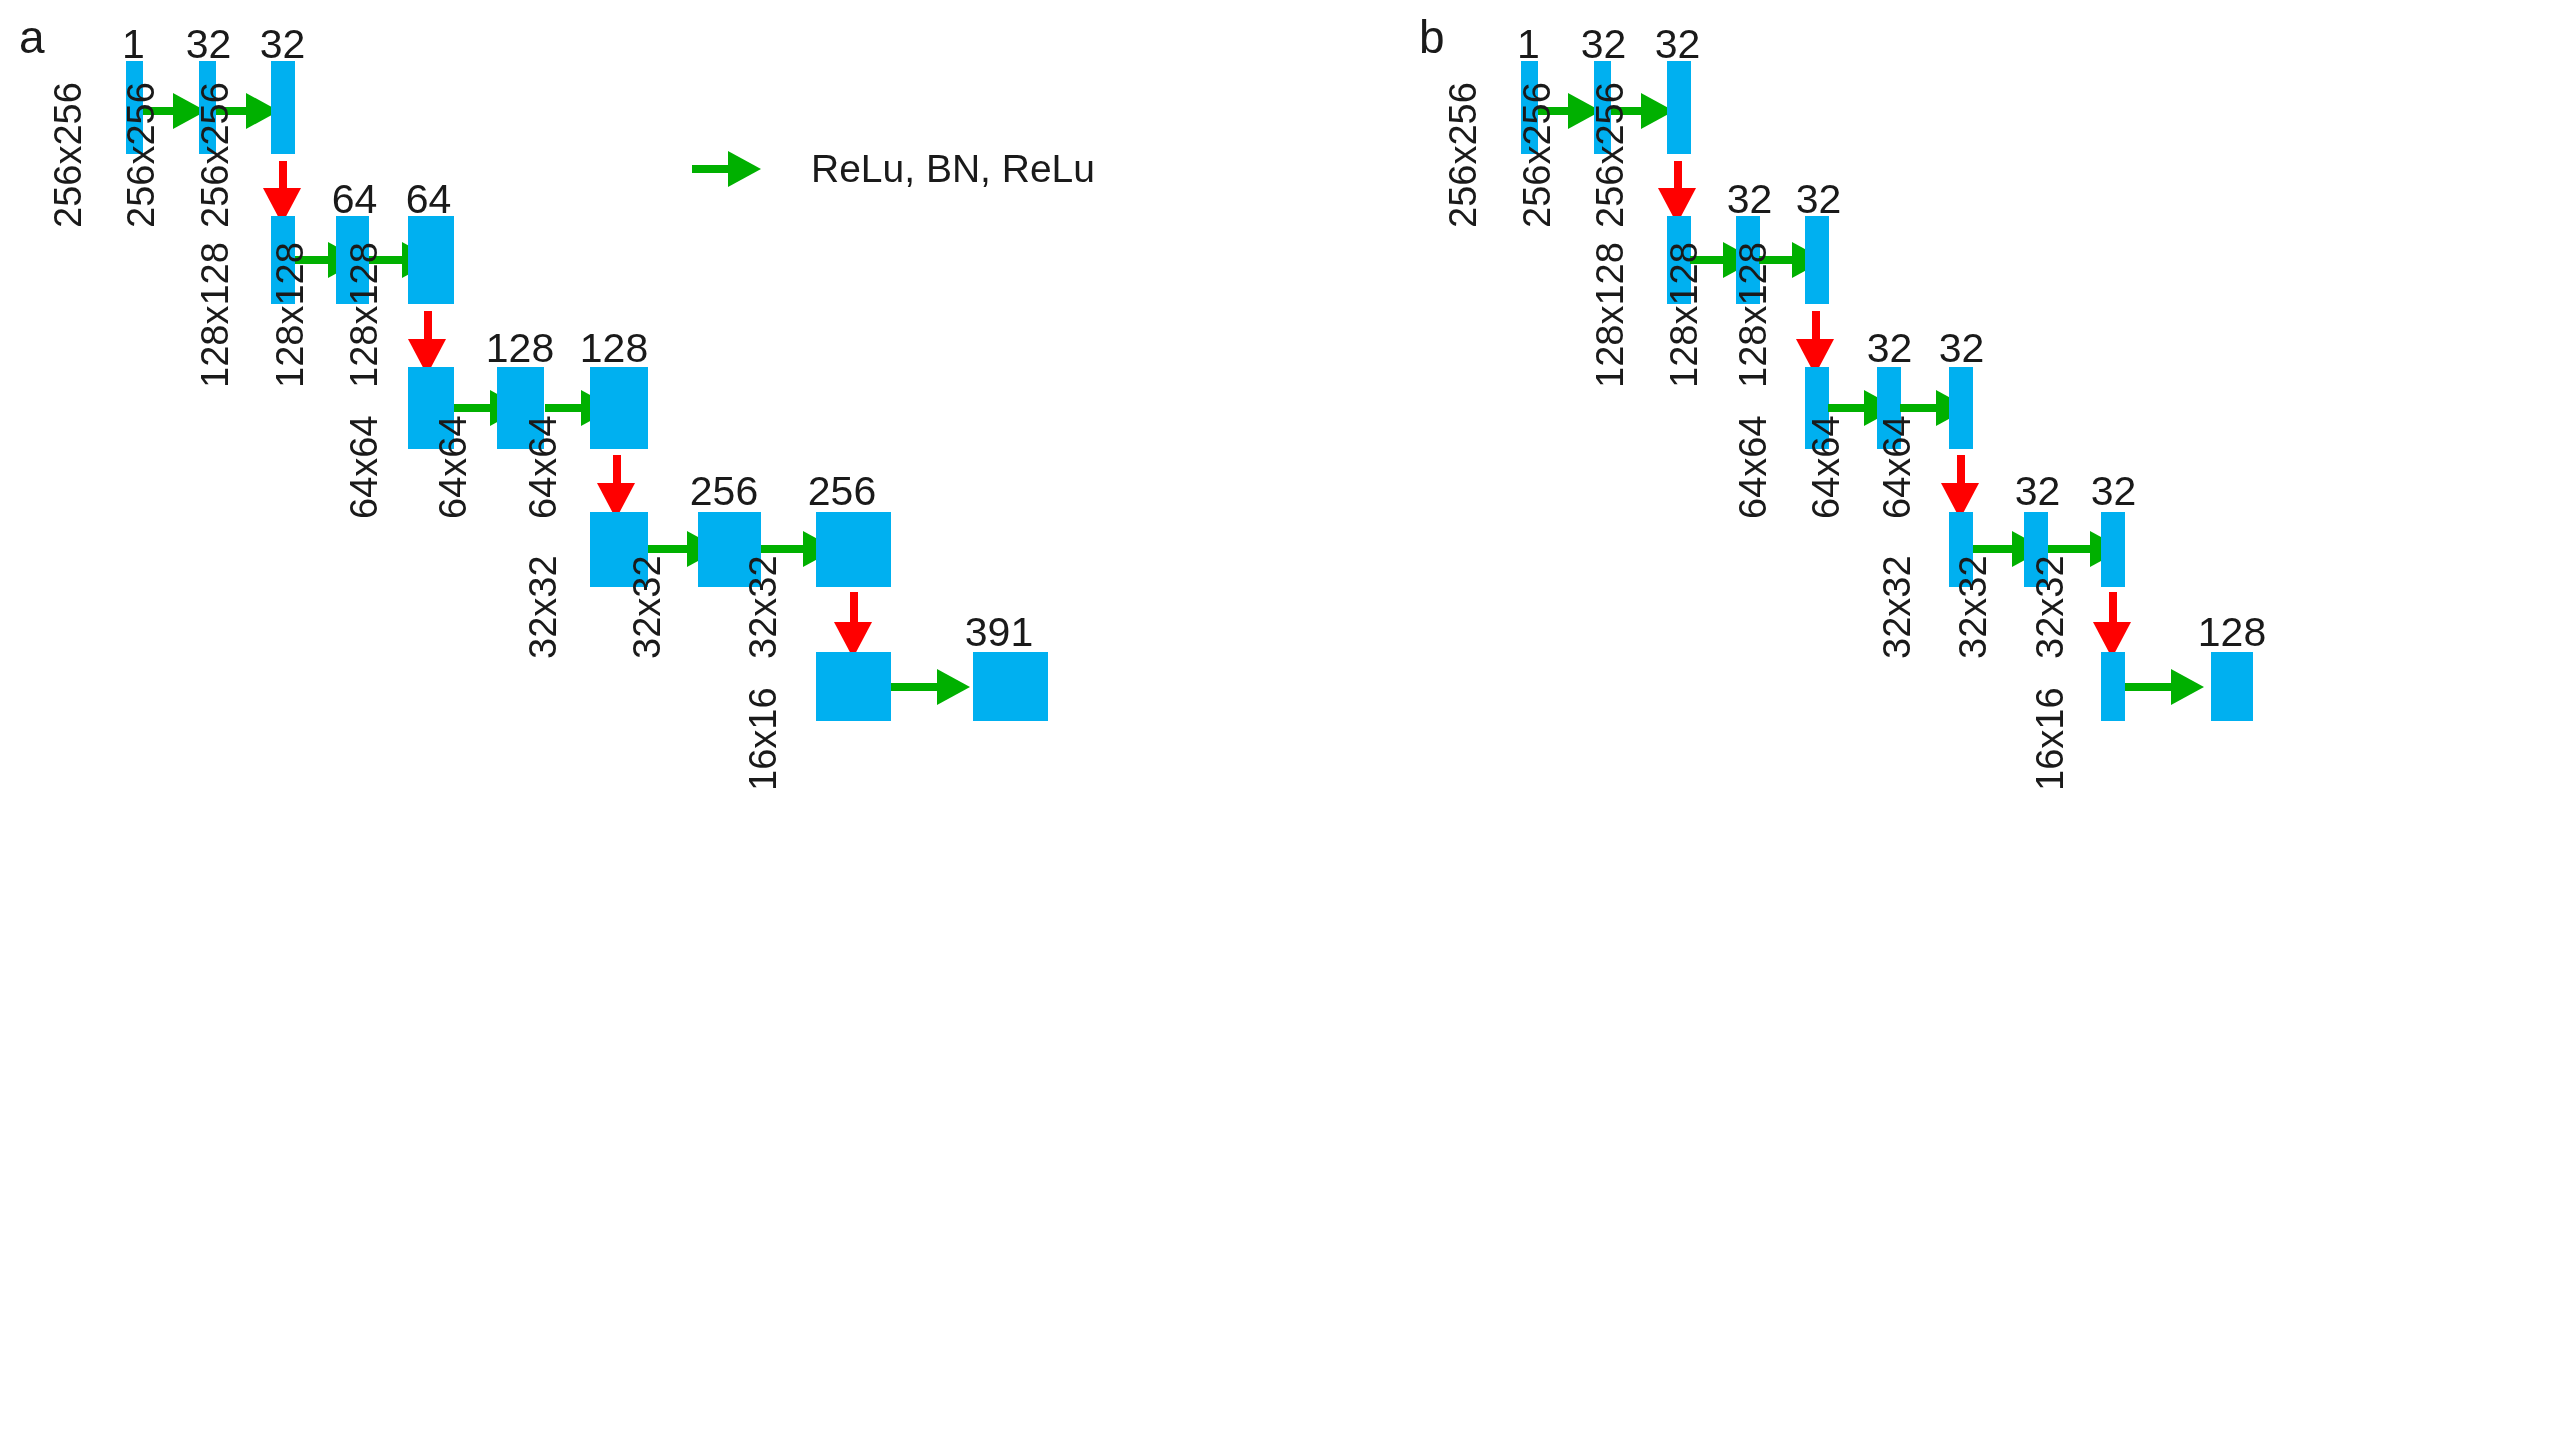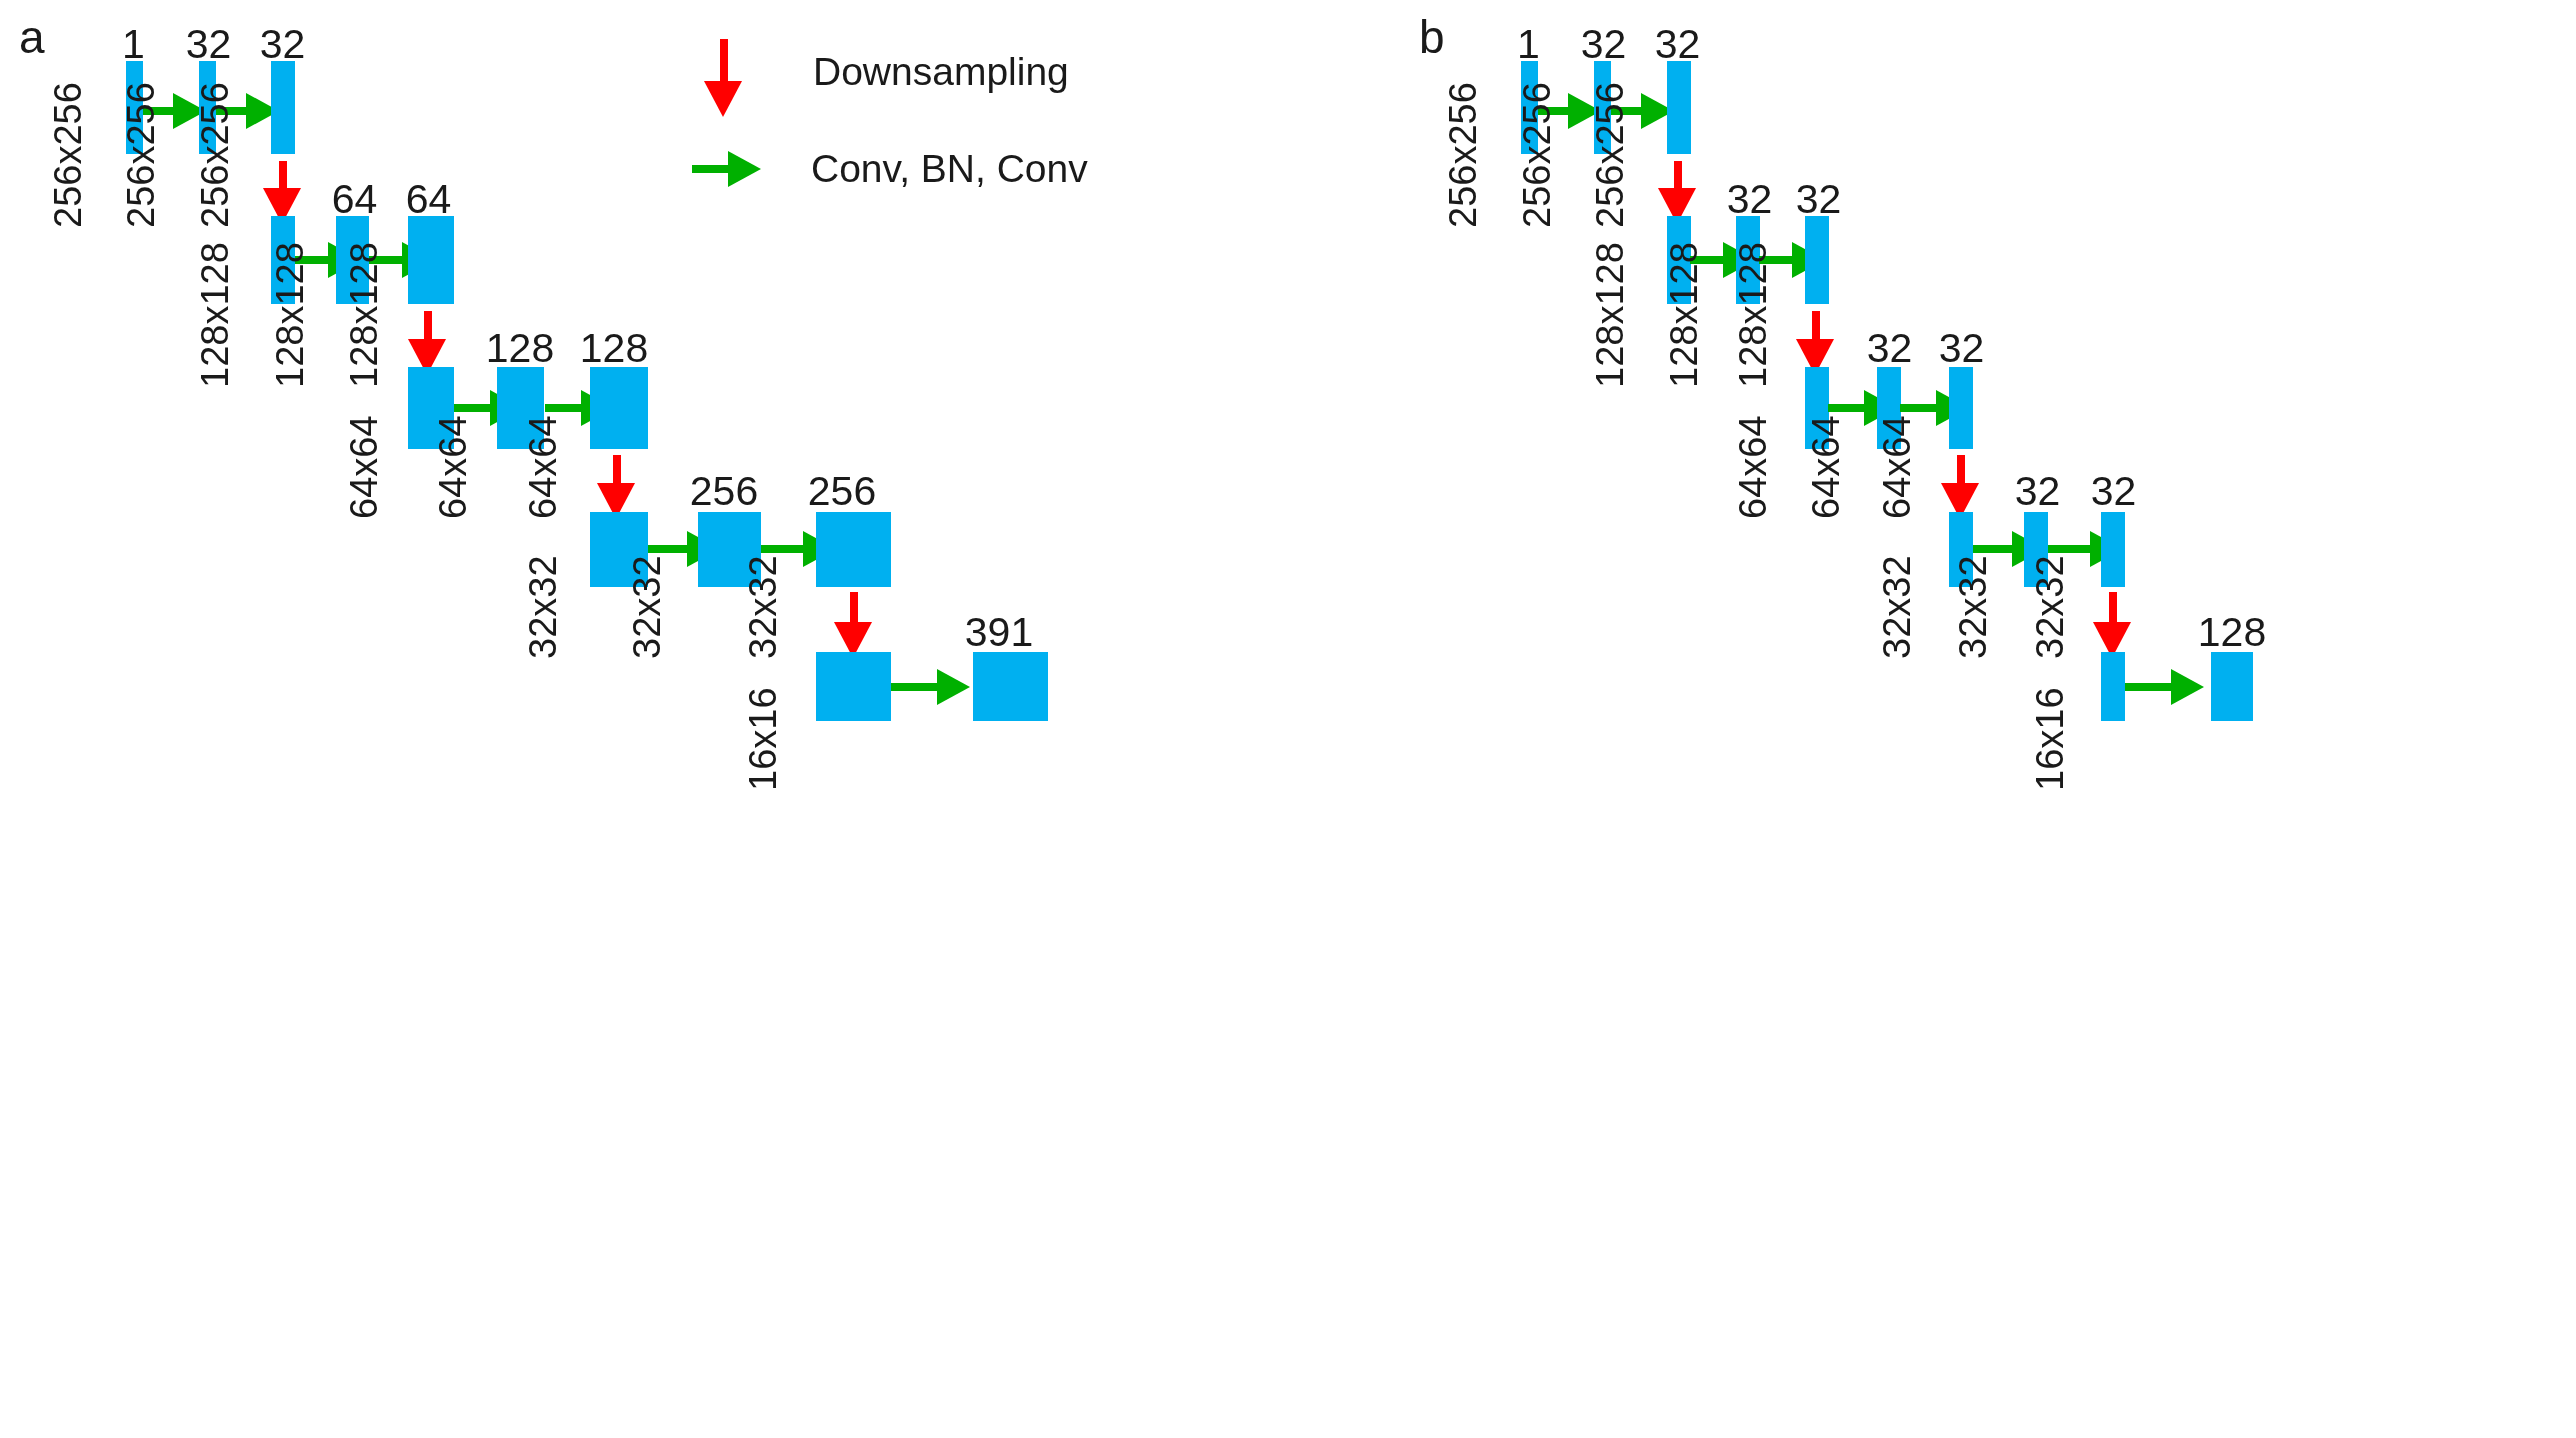--- a/index.html
+++ b/index.html
@@ -230,38 +230,29 @@
   <div class="arrow-right" style="left:891px; top:687px; width:82px;">
     <div class="shaft" style="width:47px;"></div>
       <div class="head" style="left:46px;"></div>
   </div>
 
   <div class="ch-label" style="left:956px; top:612px; width:86px;">391</div>
   <div class="block" style="left:973px; top:652px; width:75px; height:69px;"></div>
 
   <div id="legend">
 
-    <div class="legend-row" style="left:0px; top:0px;">
-      <div style="position:relative; width:71px; height:86px;">
-        <div style="position:absolute; left:30px; top:7.8px; width:7.8px; height:49px; background:#ff0000;"></div>
-        <div style="position:absolute; left:14px; top:50px; width:0; height:0;
-                    border-left:19.6px solid transparent; border-right:19.6px solid transparent;
-                    border-top:36px solid #ff0000;"></div>
-      </div>
-      <div class="legend-text" style="margin-left:52px; margin-top:-3.1px;">Downsampling</div>
-    </div>
 
     <div class="legend-row" style="left:0px; top:116px;">
       <div style="position:relative; width:75px; height:39px;">
         <div style="position:absolute; left:1.6px; top:15.7px; width:38px; height:7.8px; background:#00b000;"></div>
         <div style="position:absolute; left:38px; top:1.6px; width:0; height:0;
                     border-top:18px solid transparent; border-bottom:18px solid transparent;
                     border-left:33px solid #00b000;"></div>
       </div>
-      <div class="legend-text" style="margin-left:46px;">Conv, BN, Conv</div>
+      <div class="legend-text" style="margin-left:46px;">ReLu, BN, ReLu</div>
     </div>
   </div>
 
   <div class="panel-letter" style="left:1419px; top:14px;">b</div>
 
   <div class="ch-label" style="left:1497px; top:23.5px; width:63px;">1</div>
   <div class="block" style="left:1521px; top:61px; width:17.3px; height:93px;"></div>
   <div class="res-label" style="left:1444px; top:228px;">256x256</div>
 
   <div class="arrow-right" style="left:1538px; top:111px; width:63px;">

